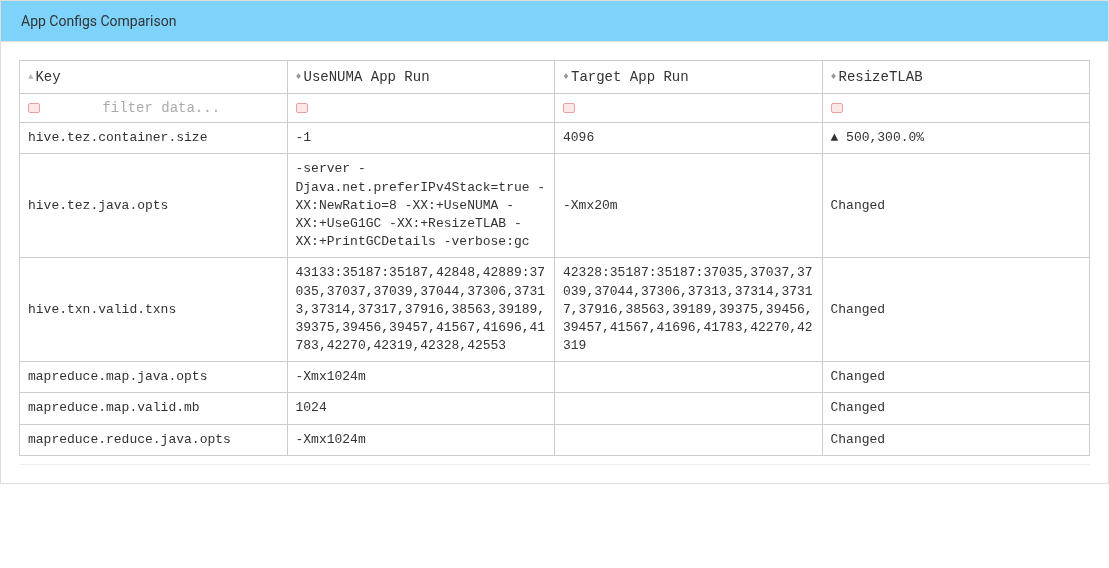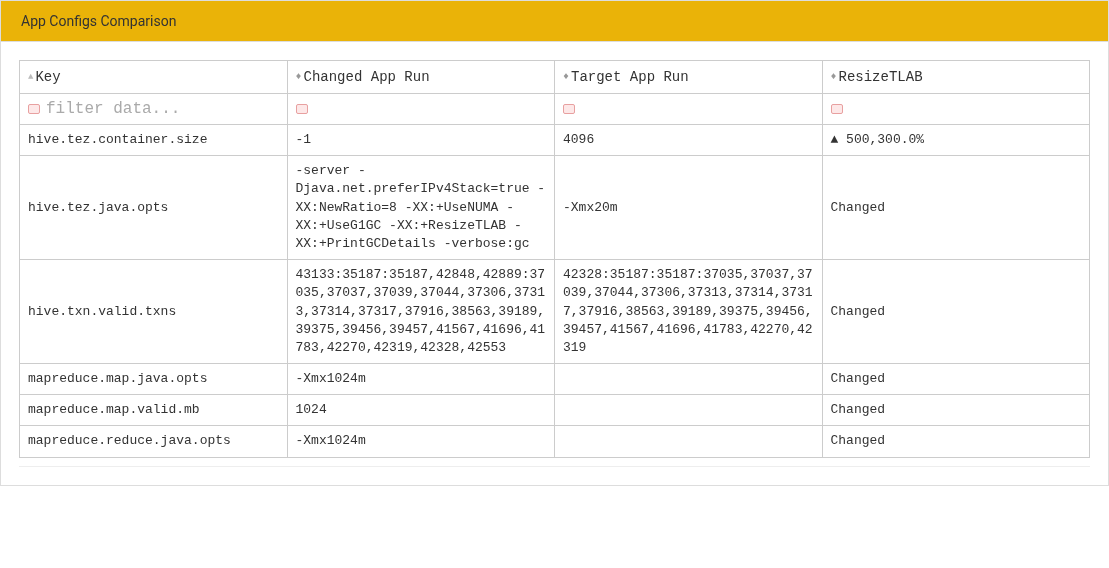--- a/index.html
+++ b/index.html
@@ -11,21 +11,21 @@
       font-family: -apple-system, BlinkMacSystemFont, "Segoe UI", Roboto, sans-serif;
       font-size: 13px;
       color: #333;
       background: #fff;
     }
     .panel {
       border: 1px solid #ddd;
       margin: 0;
     }
     .panel-header {
-      background: #eab308;
+      background: #7dd3fc;
       padding: 12px 20px;
       border-bottom: 1px solid #ddd;
       font-size: 14px;
       color: #333;
     }
     .panel-body {
       padding: 18px;
       background: #fff;
     }
     table {
@@ -75,23 +75,23 @@
       background: #fff;
     }
     .filter-cell {
       position: relative;
     }
     .filter-input {
       width: 100%;
       border: none;
       outline: none;
       font-family: "Courier New", Courier, monospace;
-      font-size: 16px;
+      font-size: 14px;
       padding: 2px 4px 2px 20px;
-      text-align: left;
+      text-align: center;
       color: #888;
       background: transparent;
     }
     .filter-input::placeholder {
       color: #aaa;
     }
     .filter-badge {
       position: absolute;
       left: 8px;
       top: 50%;
@@ -125,21 +125,21 @@
         <col class="col-baseline">
         <col class="col-target">
         <col class="col-comparison">
       </colgroup>
       <thead>
         <tr>
           <th>
             <span class="sort-icon-single">▲</span><span>Key</span>
           </th>
           <th>
-            <span class="sort-icon">♦</span><span>Changed App Run</span>
+            <span class="sort-icon">♦</span><span>UseNUMA App Run</span>
           </th>
           <th>
             <span class="sort-icon">♦</span><span>Target App Run</span>
           </th>
           <th>
             <span class="sort-icon">♦</span><span>ResizeTLAB</span>
           </th>
         </tr>
         <tr class="filter-row">
           <td class="filter-cell">

